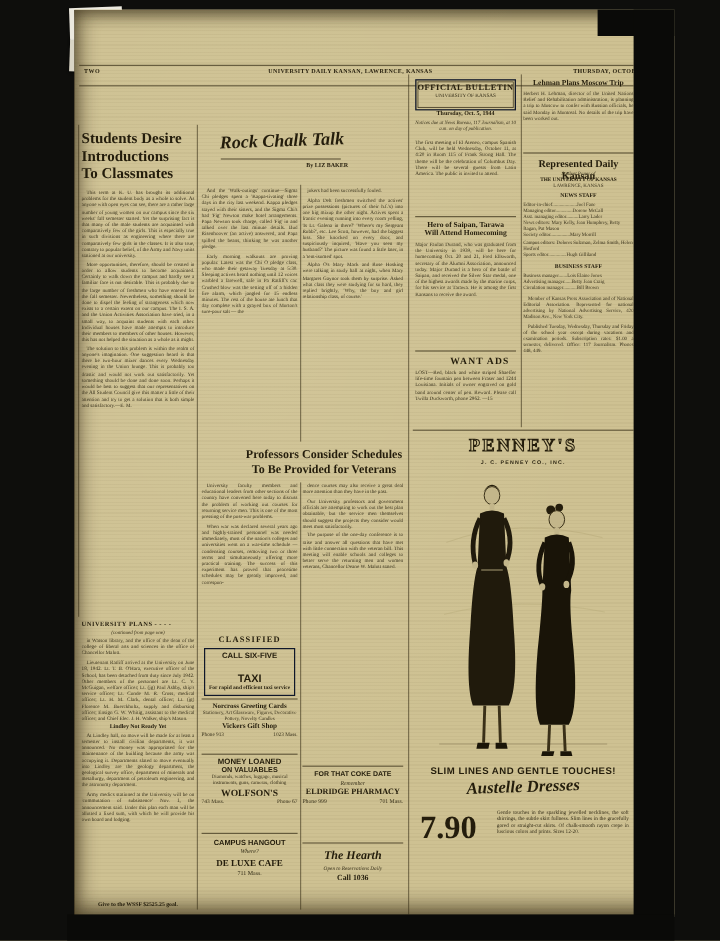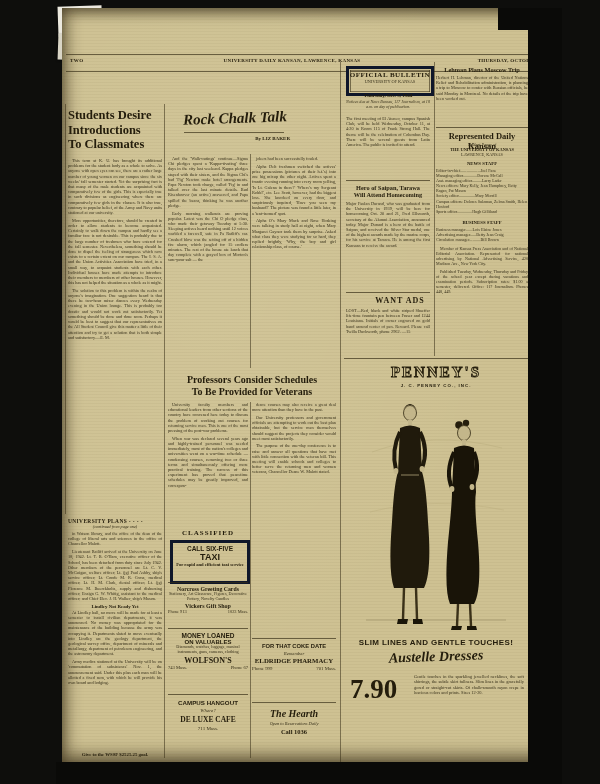--- a/index.html
+++ b/index.html
@@ -16,21 +16,21 @@
   .vl{position:absolute;width:1px;background:rgba(55,45,22,.55);}
   .hl{position:absolute;height:1px;background:rgba(55,45,22,.68);}
   .t{position:absolute;color:#2f2712;}
   .body{font-size:4.3px;line-height:5.2px;text-align:justify;color:#37301a;overflow:hidden;}
   .para{margin:0 0 2.5px 0;text-indent:4px;}
   .center{text-align:center;}
   .serifhead{font-family:"Liberation Serif",serif;font-weight:bold;color:#241d0c;}
   .sans{font-family:"Liberation Sans",sans-serif;}
   .roster{font-size:4.1px;line-height:5.1px;color:#37301a;}
   .roster div{white-space:nowrap;overflow:hidden;}
-  .adrule{border:3px solid #0f172a;}
+  .adrule{border:1px solid #0f172a;}
   .penney-logo{font-weight:bold;font-size:15px;letter-spacing:2px;color:#cec192;
                -webkit-text-stroke:0.9px #241d0c;text-align:center;}
   .blackstrip{position:absolute;background:#0a0a08;}
   .whitestack{position:absolute;background:#ece9df;box-shadow:0 1px 2px rgba(0,0,0,.6);}
 </style>
 </head>
 <body>
 
 <div class="stage">
 
@@ -85,38 +85,38 @@
     <div class="t body" style="left:106px;top:148px;width:80px;height:214px;">
       <div class="para">And the 'Walk-outings' continue—Sigma Chi pledges spent a 'Kappa-tivating' three days in the city last weekend. Kappa pledges stayed with their sisters, and the Sigma Chi's had 'Fig' Newton make hotel arrangements. Papa Newton took charge, called 'Fig' in and talked over the last minute details. Bud Risenhoover (an active) answered, and Papa spilled the beans, thinking he was another pledge.</div>
       <div class="para">Early morning walkouts are proving popular. Latest was the Chi O pledge class, who made their getaway Tuesday at 5:30. Sleeping actives heard nothing until 12 voices warbled a farewell, safe in Pa Ratliff's car. Crushed blow was the setting off of a hidden fire alarm, which jangled for 15 endless minutes. The rest of the house ate lunch that day complete with a grayed box of Morton's sure-pour salt — the</div>
     </div>
     <div class="t body" style="left:190px;top:148px;width:84px;height:214px;">
       <div class="para">jokers had been successfully fouled.</div>
       <div class="para">Alpha Delt freshmen switched the actives' prize possessions (pictures of their h.f.'s) into one big mixup the other night. Actives spent a frantic evening running into every room yelling, 'Is Lt. Galena in there?' 'Where's my Sergeant Robb?', etc. Lee Scott, however, had the biggest loss. She knocked on every door, and suspiciously inquired, 'Have you seen my husband?' The picture was found a little later, in a 'tent-isomed' spot.</div>
       <div class="para">Alpha O's Mary Mack and Rose Hosking were talking in study hall at night, when Mary Margaret Gaynor took them by surprise. Asked what class they were studying for so hard, they replied brightly, 'Why, the boy and girl relationship class, of course.'</div>
     </div>
 
-    <div class="t serifhead center" style="left:104px;top:366px;width:172px;font-size:10px;line-height:12px;">
+    <div class="t serifhead center" style="left:122px;top:366px;width:172px;font-size:10px;line-height:12px;">
       <div>Professors Consider Schedules</div>
       <div>To Be Provided for Veterans</div>
     </div>
     <div class="t body" style="left:106px;top:394px;width:80px;height:124px;">
       <div class="para">University faculty members and educational leaders from other sections of the country have convened here today to discuss the problem of working out courses for returning service men. This is one of the most pressing of the post-war problems.</div>
       <div class="para">When war was declared several years ago and highly-trained personnel was needed immediately, most of the nation's colleges and universities went on a war-time schedule — condensing courses, removing two or three terms and simultaneously offering more practical training. The success of this experiment has proved that peacetime schedules may be greatly improved, and correspon-</div>
     </div>
     <div class="t body" style="left:190px;top:394px;width:84px;height:232px;">
       <div class="para">dence courses may also receive a great deal more attention than they have in the past.</div>
       <div class="para">Our University professors and government officials are attempting to work out the best plan obtainable, but the service men themselves should suggest the projects they consider would meet most satisfactorily.</div>
       <div class="para">The purpose of the one-day conference is to raise and answer all questions that have met with little connection with the veteran bill. This meeting will enable schools and colleges to better serve the returning men and women veterans, Chancellor Deane W. Malott stated.</div>
     </div>
 
     <div class="t serifhead center" style="left:106px;top:521px;width:80px;font-size:7px;letter-spacing:1px;">CLASSIFIED</div>
     <div class="t adrule center" style="left:108px;top:532px;width:74px;height:36px;padding-top:2px;">
       <div class="sans" style="font-weight:bold;font-size:6.5px;color:#241d0c;">CALL SIX-FIVE</div>
-      <div class="sans" style="font-weight:bold;font-size:9px;color:#241d0c;">TAXI</div>
+      <div class="sans" style="font-weight:bold;font-size:9px;color:#241d0c;margin-top:10px;">TAXI</div>
       <div class="serifhead" style="font-size:4.6px;">For rapid and efficient taxi service</div>
     </div>
     <div class="hl" style="left:106px;top:574px;width:80px;"></div>
     <div class="t center" style="left:106px;top:578px;width:80px;">
       <div class="serifhead" style="font-size:5.8px;">Norcross Greeting Cards</div>
       <div style="font-size:4.2px;line-height:4.8px;color:#37301a;">Stationery, Art Glassware, Figures, Decorative Pottery, Novelty Candles</div>
       <div class="serifhead" style="font-size:6px;margin-top:1px;">Vickers Gift Shop</div>
       <div style="display:flex;justify-content:space-between;font-size:4.4px;color:#37301a;">
         <span>Phone 913</span>
         <span>1023 Mass.</span>

